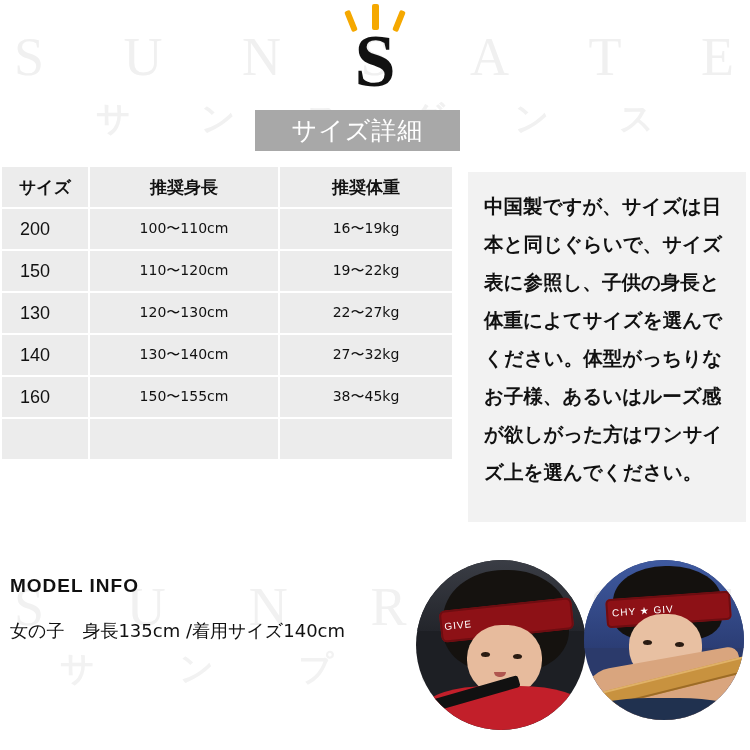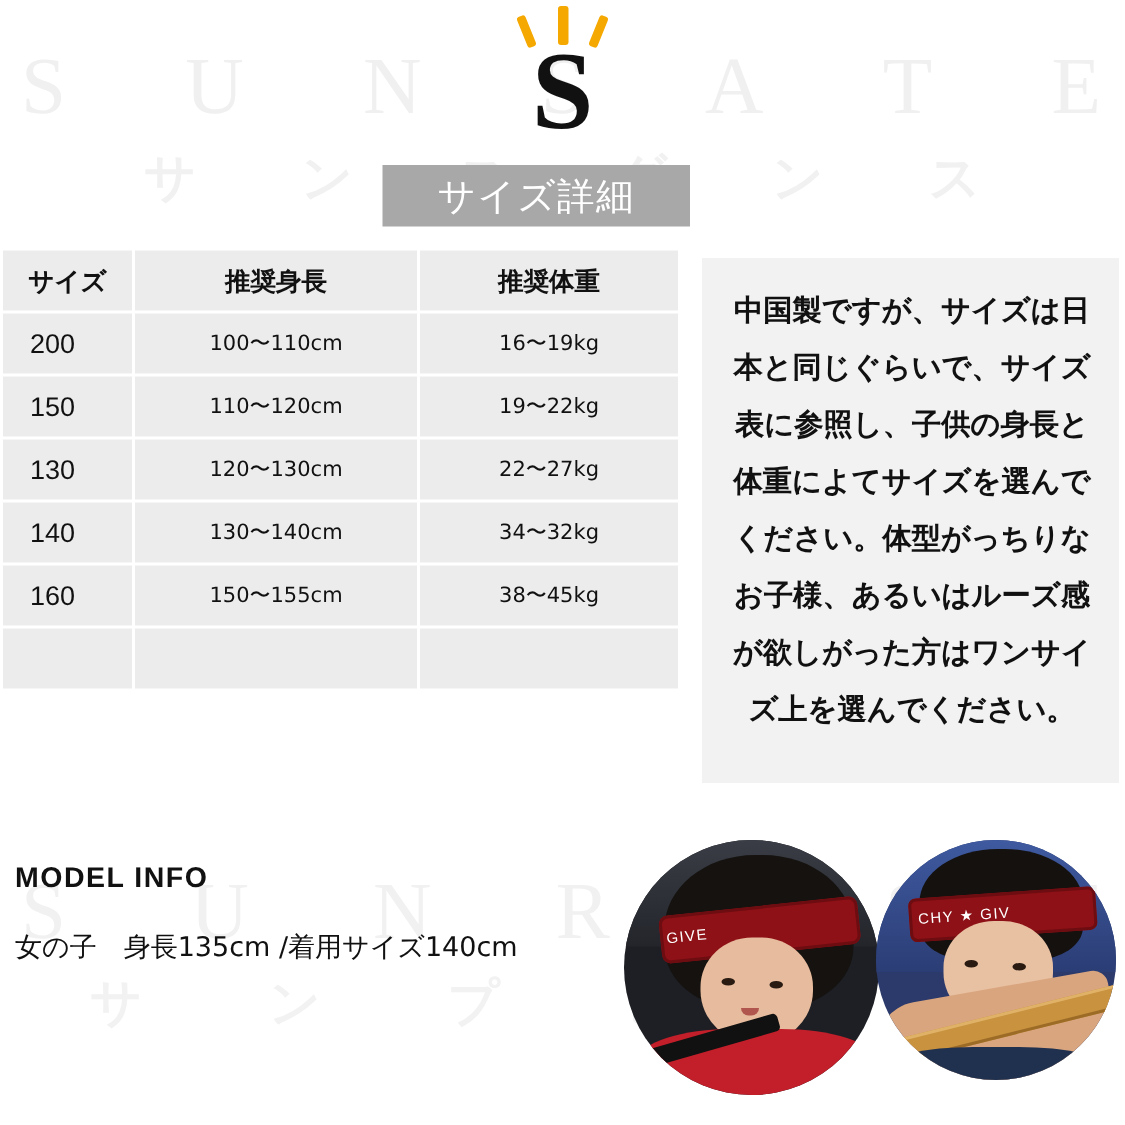--- a/index.html
+++ b/index.html
@@ -134,21 +134,21 @@
     padding: 16px 14px 10px 16px;
   }
   .note p {
     margin: 0;
     font-family: "DejaVu Sans", sans-serif;
     font-weight: bold;
     font-size: 19.5px;
     line-height: 38px;
     letter-spacing: 0px;
     color: #111;
-    text-align: center;
+    text-align: left;
   }
 
   
   .wm-bottom {
     position: absolute;
     left: 0; top: 560px;
     width: 750px; height: 190px;
     overflow: hidden;
   }
   .wm-bottom .letters {
@@ -355,21 +355,21 @@
         <td>19〜22kg</td>
       </tr>
       <tr>
         <td class="sz">130</td>
         <td>120〜130cm</td>
         <td>22〜27kg</td>
       </tr>
       <tr>
         <td class="sz">140</td>
         <td>130〜140cm</td>
-        <td>34〜32kg</td>
+        <td>27〜32kg</td>
       </tr>
       <tr>
         <td class="sz">160</td>
         <td>150〜155cm</td>
         <td>38〜45kg</td>
       </tr>
       <tr class="filler">
         <td></td>
         <td></td>
         <td></td>

